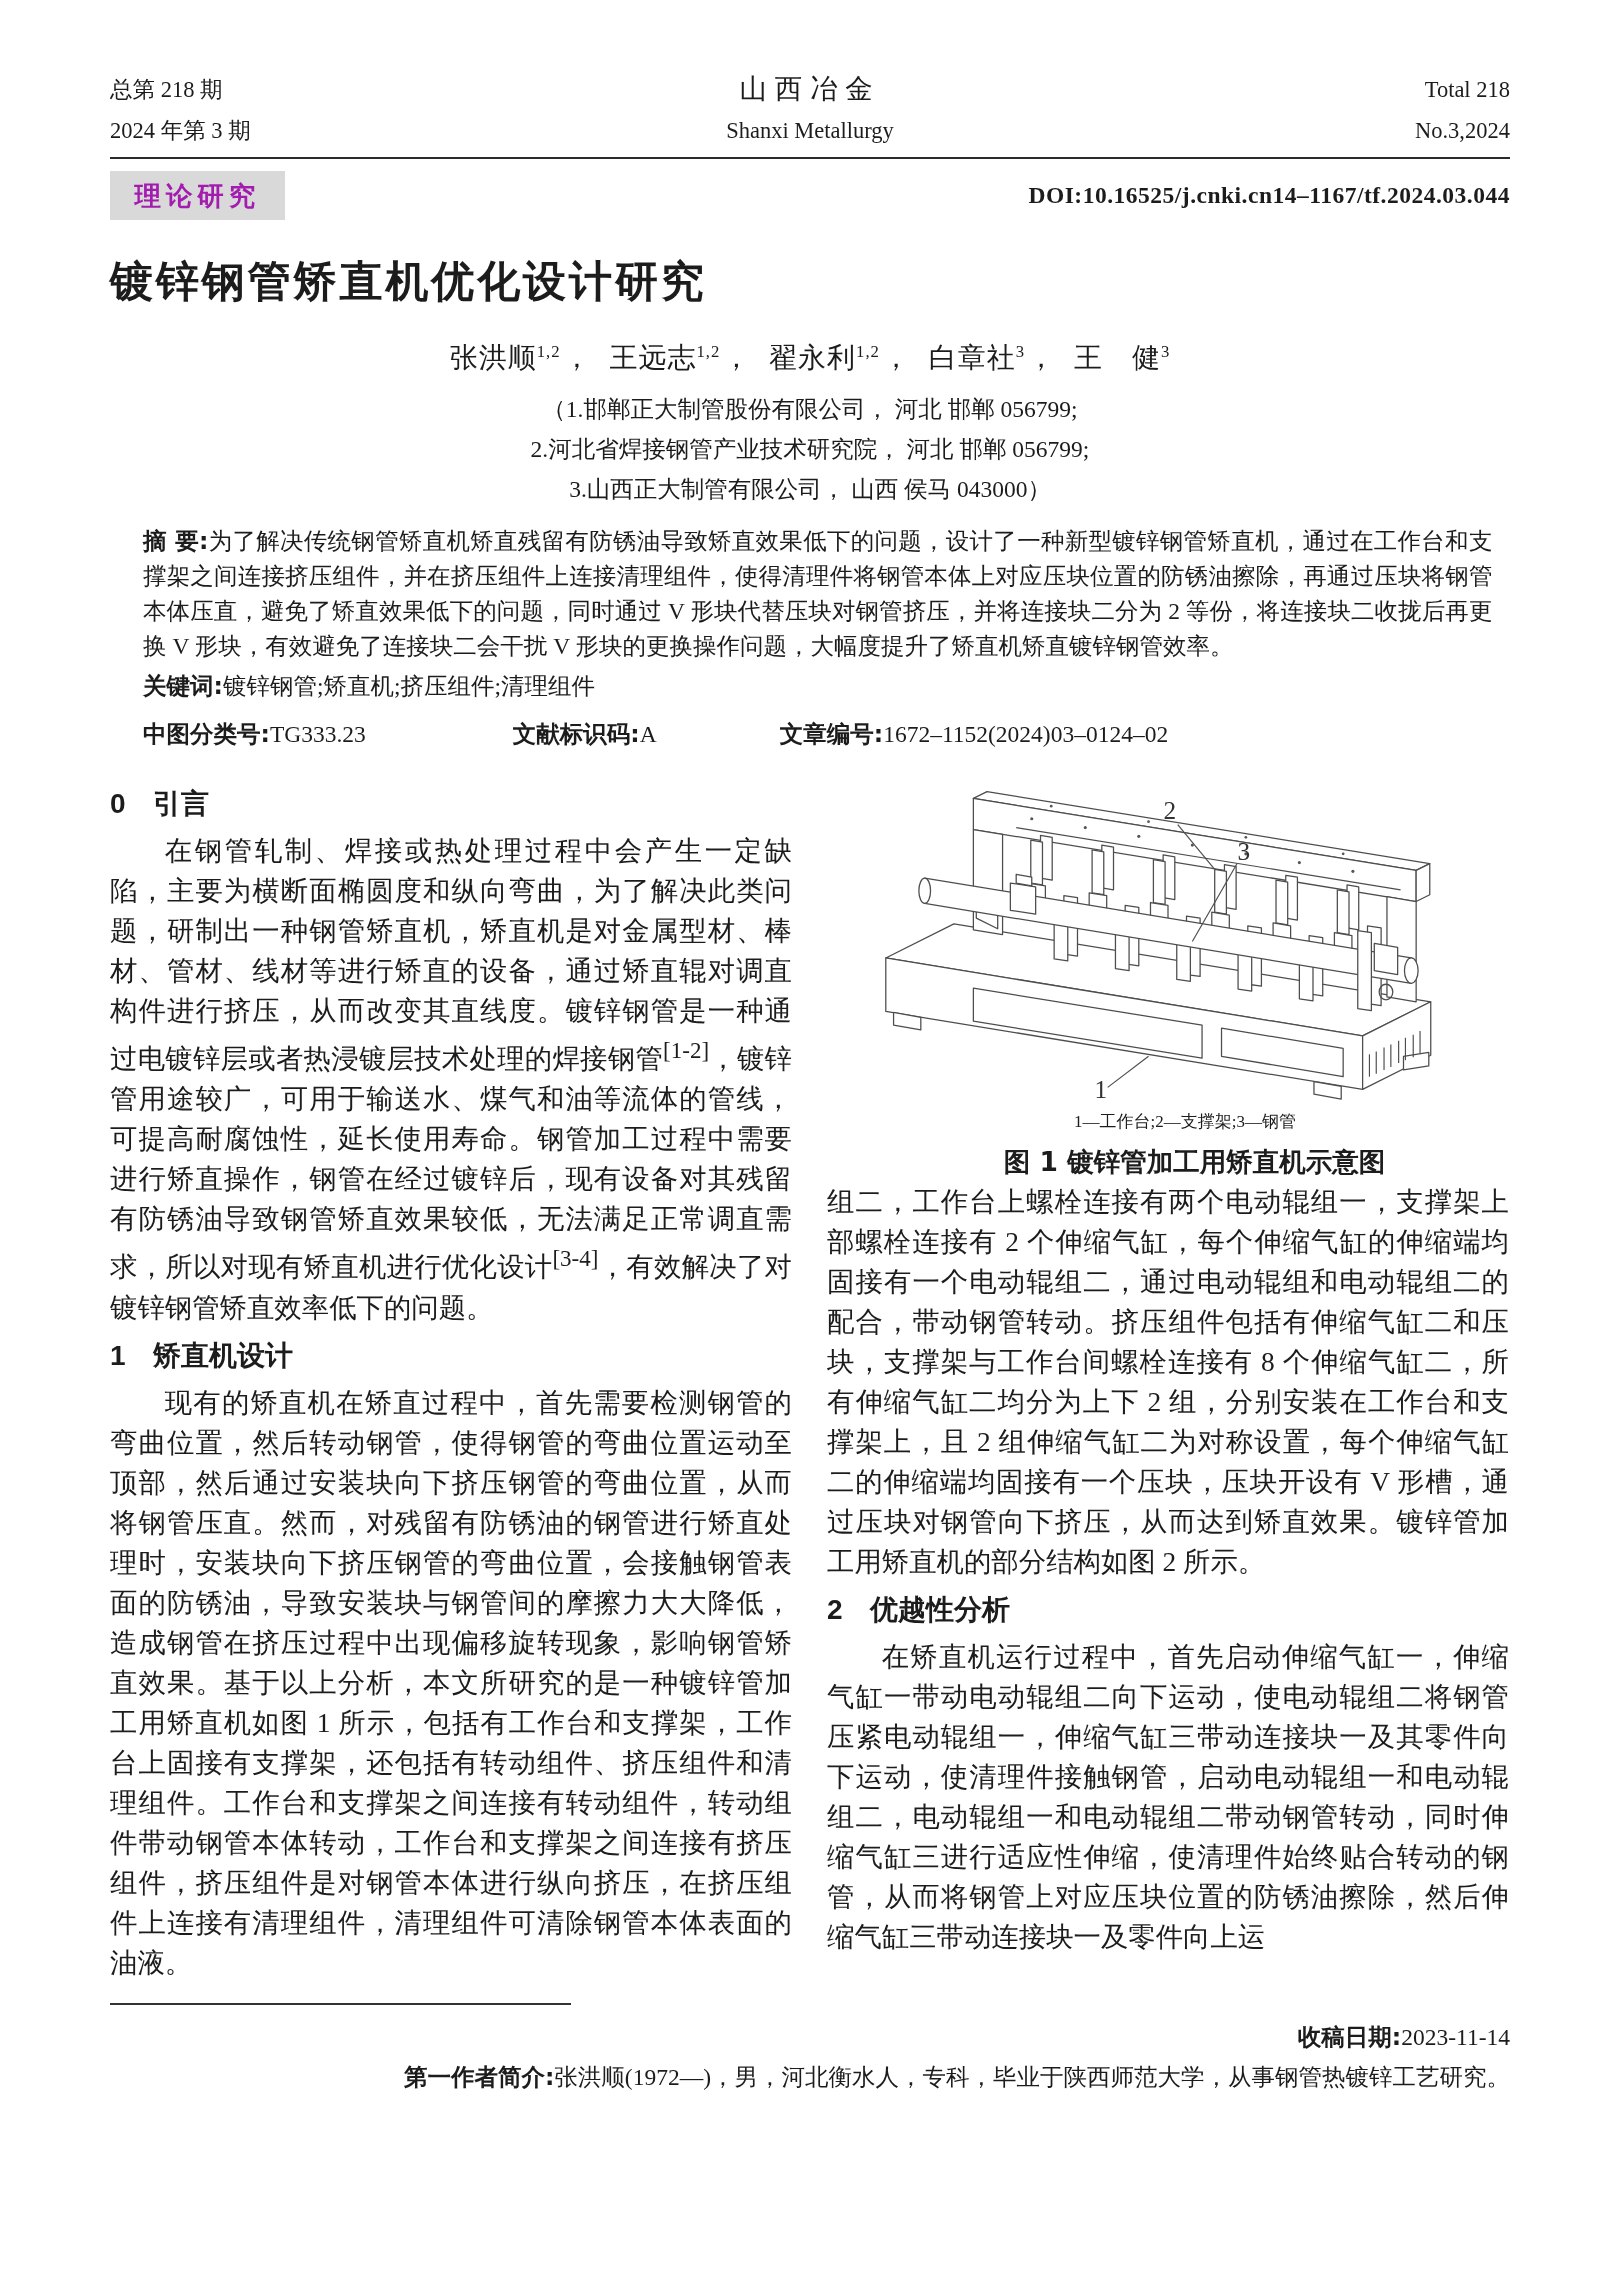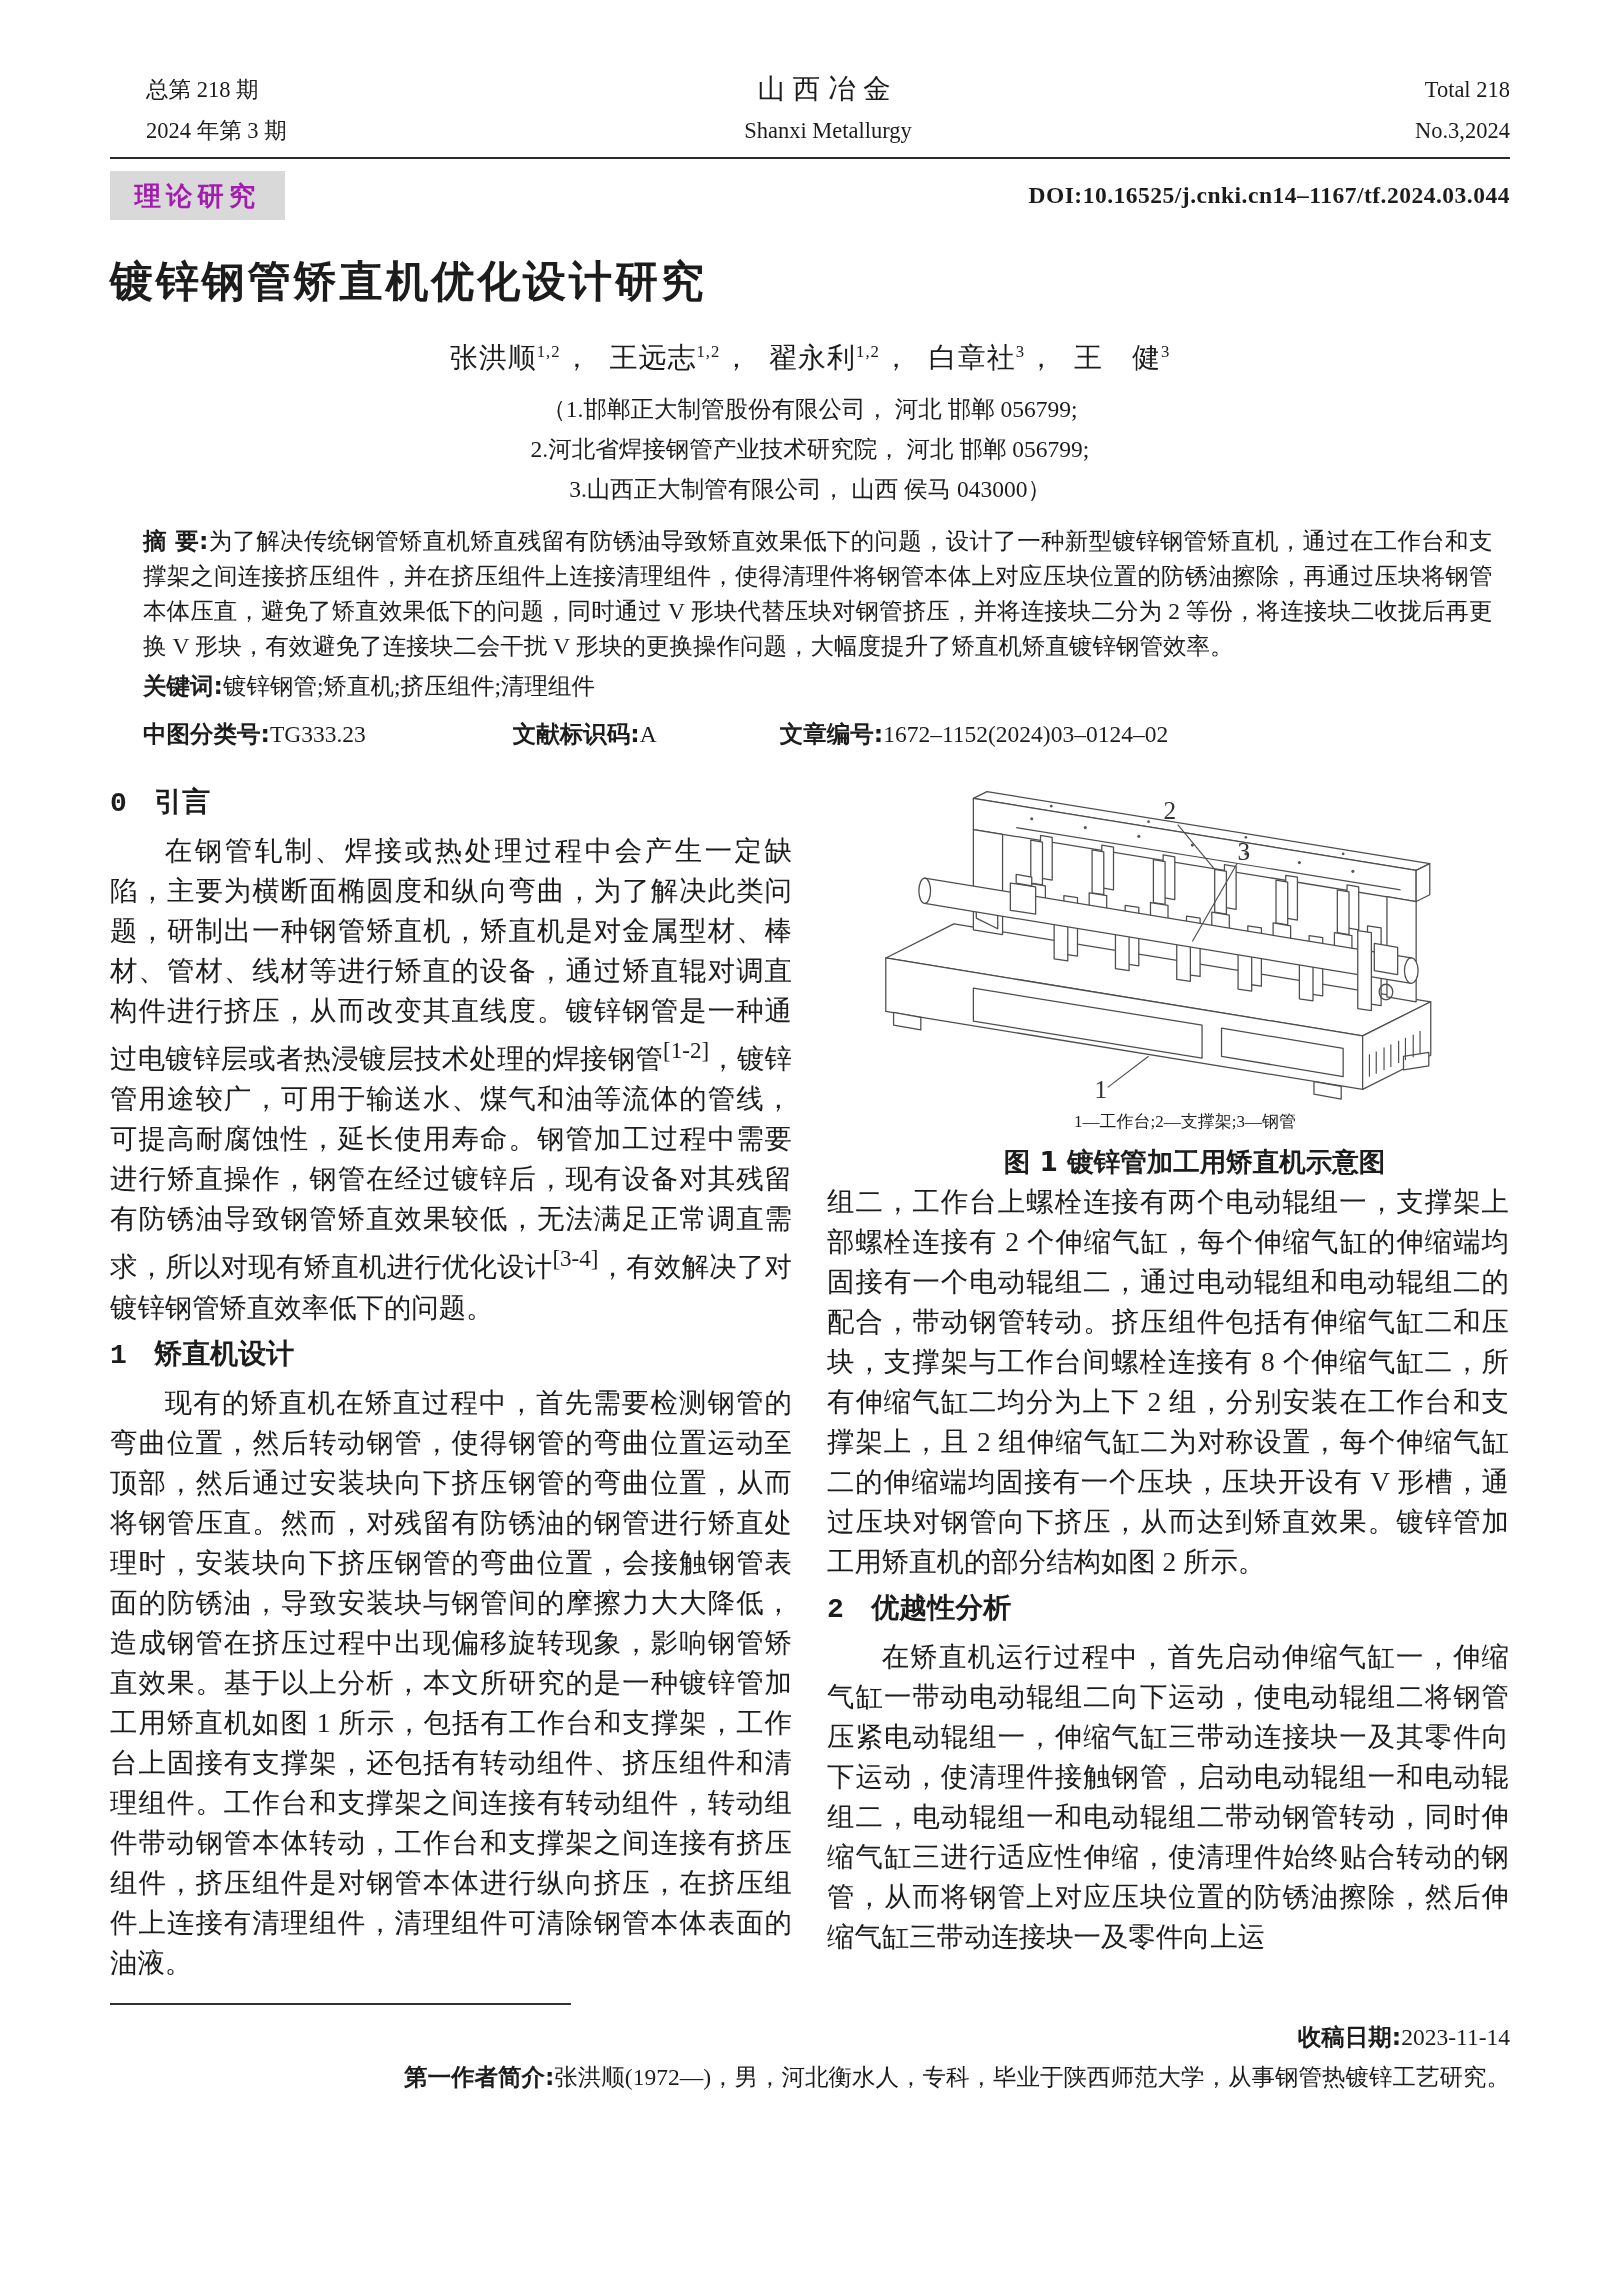--- a/index.html
+++ b/index.html
@@ -4,21 +4,21 @@
 <style>
   html,body { margin:0; padding:0; background:#9a9a9a; }
   .page {
     width:1620px; height:2292px; background:#ffffff; margin:0 auto;
     box-sizing:border-box; padding:69px 110px 0 110px; position:relative;
     font-family:"Liberation Serif","DejaVu Serif",serif; color:#1c1c1c;
     overflow:hidden;
   }
   
   .hdr { display:flex; justify-content:space-between; align-items:flex-end;
-         font-size:22.5px; line-height:41px;margin-left:36px; }
+         font-size:22.5px; line-height:41px; }
   .hdr-left { width:255px; text-align:left; }
   .hdr-right { width:255px; text-align:right; }
   .hdr-center { text-align:center; flex:1; }
   .jname { font-size:27.4px; letter-spacing:7.8px; }
   .hdr-rule { border-bottom:2.9px solid #2b2b2b; margin-top:5.9px; }
 
   .badge-row { display:flex; justify-content:space-between; align-items:center; margin-top:11.8px; }
   .badge { background:#d9d9d9; color:#a21caf; font-family:"DejaVu Sans","Liberation Sans",sans-serif;
            font-weight:bold; font-size:26.5px; padding:6.9px 24.5px; letter-spacing:4.9px; }
   .doi { font-weight:bold; font-size:23.5px; letter-spacing:0.5px; }
@@ -37,21 +37,21 @@
   .kw-line { margin:3.9px 17.6px 0 33px; font-size:23.5px; line-height:37px; }
   .meta-row { display:flex; margin:9.8px 17.6px 0 33px; font-size:23.5px; line-height:39px; }
   .meta-item2 { margin-left:147px; }
   .meta-item3 { margin-left:123px; }
 
   
   .columns { display:flex; gap:35px; margin-top:21.6px; }
   .col { width:682px; font-size:27.4px; line-height:40px; text-align:justify; }
   .col p { margin:0; text-indent:2em; }
   .col p.no-indent { text-indent:0; }
-  h3.sec { font-family:Liberation Mono, monospace; font-weight:bold;
+  h3.sec { font-family:Liberation Sans, sans-serif; font-weight:bold;
            font-size:28px; margin:8.8px 0 6.9px 0; }
   h3.sec .sec-num { margin-right:27.4px; }
   sup.ref { font-size:23px; }
 
   
   .figure-block { text-align:center; }
   .figure-block svg { display:block; margin:0 auto; }
   .fig-legend { font-size:17px; margin-top:3.9px; text-align:center; text-indent:0; }
   .fig-caption { font-size:26.5px; font-weight:bold; text-align:center; text-indent:0;
                  font-family:"DejaVu Sans","Liberation Sans",sans-serif; margin-top:7.8px; margin-bottom:9.8px; }

